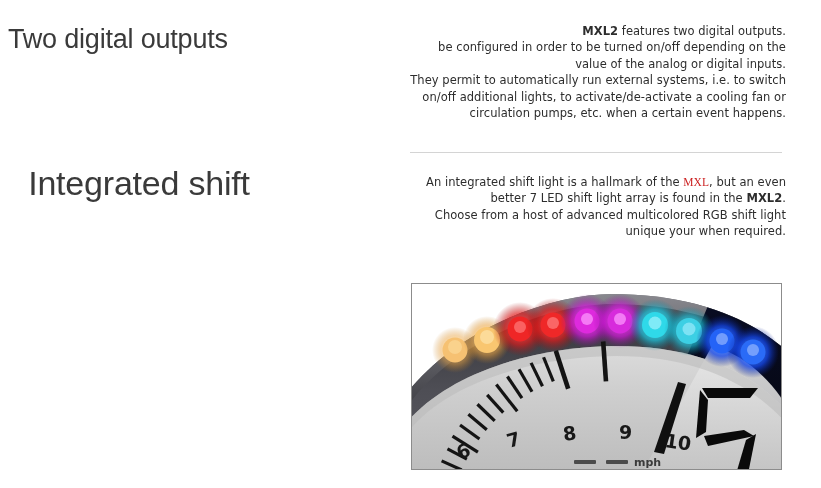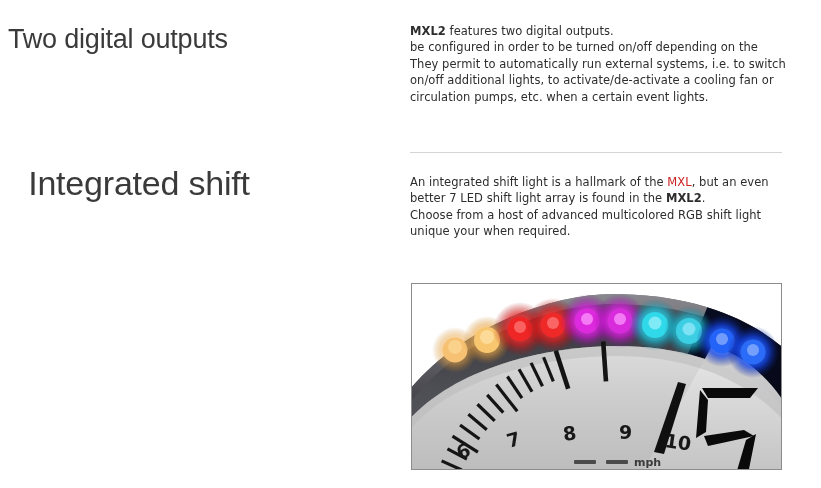--- a/index.html
+++ b/index.html
@@ -55,20 +55,21 @@
     left: 410px;
     top: 0;
     width: 373px;
   }
   .para {
     color: #2d2d2d;
     font-family: "DejaVu Sans", "Liberation Sans", sans-serif;
     font-size: 11.5px;
     line-height: 16.4px;
     letter-spacing: 0.05px;
+    text-align: right;
   }
   .para-block-1 {
     position: absolute;
     left: 0;
     top: 23px;
     width: 376px;
   }
   .para-line { display: block; white-space: nowrap; }
   .divider {
     position: absolute;
@@ -78,21 +79,21 @@
     height: 1px;
     background: #d4d4d4;
   }
   .para-block-2 {
     position: absolute;
     left: 0;
     top: 174px;
     width: 376px;
   }
   .b { font-weight: bold; color: #2d2d2d; }
-  .red { color: #cc2222; }
+  .red { color: #cc2222; font-family: Liberation Serif, serif; }
 
   
   .gauge-frame {
     position: absolute;
     left: 411px;
     top: 283px;
     width: 371px;
     height: 187px;
     border: 1px solid #8c8c8c;
     background: #ffffff;
@@ -119,23 +120,24 @@
 
 </div>
 
 <div class="right-col">
 
   <div class="para para-block-1">
     <span class="para-line">
       <span class="b">MXL2</span><span> features two digital outputs.</span>
     </span>
     <span class="para-line">be configured in order to be turned on/off depending on the</span>
+    <span class="para-line">value of the analog or digital inputs.</span>
     <span class="para-line">They permit to automatically run external systems, i.e. to switch</span>
     <span class="para-line">on/off additional lights, to activate/de-activate a cooling fan or</span>
-    <span class="para-line">circulation pumps, etc. when a certain event lights.</span>
+    <span class="para-line">circulation pumps, etc. when a certain event happens.</span>
   </div>
 
   <div class="divider"></div>
 
   <div class="para para-block-2">
     <span class="para-line"><span>An integrated shift light is a hallmark of the </span><span class="red">MXL</span><span>, but an even</span></span>
     <span class="para-line"><span>better 7 LED shift light array is found in the </span><span class="b">MXL2</span><span>.</span></span>
     <span class="para-line">Choose from a host of advanced multicolored RGB shift light</span>
     <span class="para-line">unique your when required.</span>
   </div>

